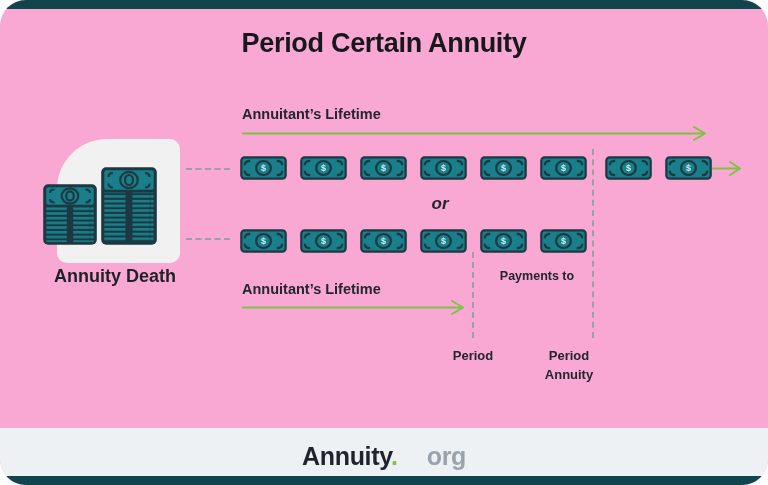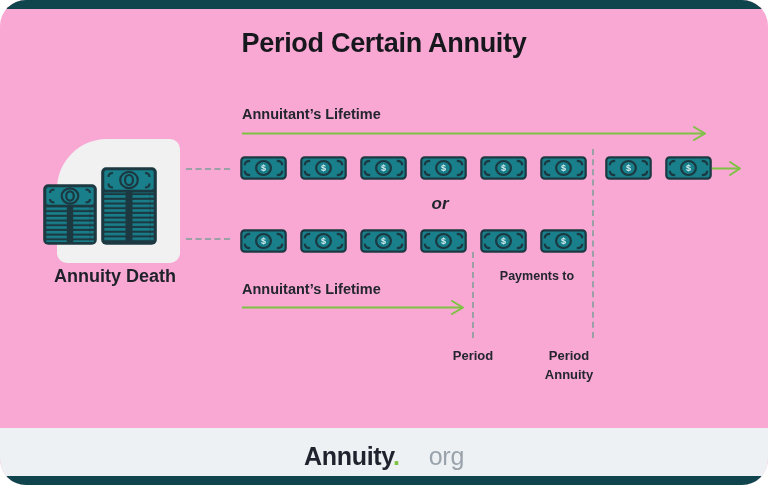--- a/index.html
+++ b/index.html
@@ -62,21 +62,21 @@
   .marker-label.death{left:413px;top:346px;}
   .marker-label.period{left:509px;top:346px;}
 
   .footer{
     position:absolute;left:0;top:428px;width:768px;height:57px;
     background:var(--footer-bg);display:flex;align-items:center;justify-content:center;
   }
   .logo{font-size:25px;letter-spacing:-.3px;}
   .logo .brand{font-weight:800;color:#1f232d;margin-top:40px;}
   .logo .dot{font-weight:800;color:var(--green);}
-  .logo .tld{font-weight:400;color:var(--footer-gray);margin-left:29px;}
+  .logo .tld{font-weight:700;color:var(--footer-gray);margin-left:29px;}
 
   .bfill{fill:var(--teal);}
   .bstroke{stroke:var(--dark);stroke-width:2.2px;}
   .bsym{font:bold 9px "Liberation Sans",sans-serif;fill:#d5ecef;text-anchor:middle;}
 </style>
 </head>
 <body>
 
 <div class="canvas">
 

